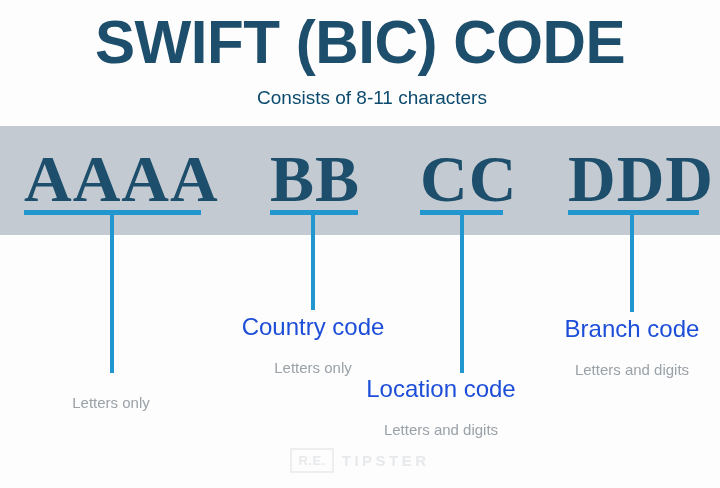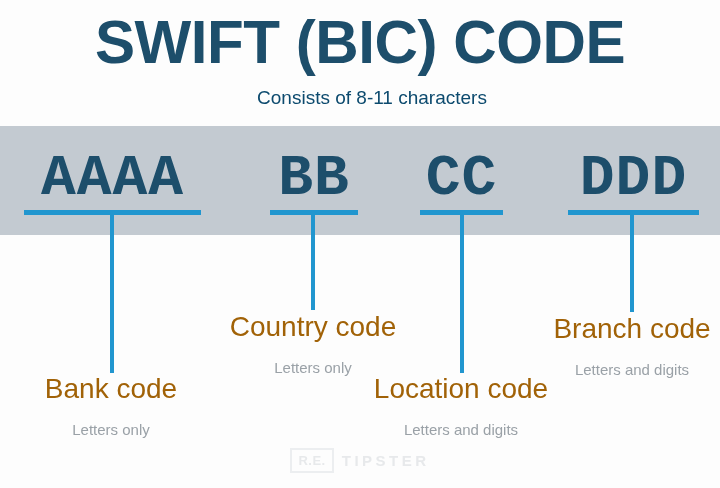--- a/index.html
+++ b/index.html
@@ -40,23 +40,23 @@
   .band{
     position:absolute;left:0;top:126px;width:720px;height:109px;
     background:#c3cad1;
   }
 
   
   .code-group{position:absolute;}
   .code-text{
     position:absolute;left:0;top:0;width:100%;
     text-align:center;
-    font-family:Liberation Mono, monospace;
+    font-family:Liberation Serif, serif;
     font-weight:bold;
-    font-size:58px;
+    font-size:66px;
     line-height:60px;
     color:#1d4e6b;
     letter-spacing:1px;
     white-space:nowrap;
   }
   .code-bar{
     position:absolute;left:0;width:100%;height:5px;
     background:#2196cf;
     top:61px;
   }
@@ -72,37 +72,37 @@
     position:absolute;width:4px;background:#2196cf;
   }
   #conn-a{left:110px;top:213px;height:160px;}
   #conn-b{left:311px;top:213px;height:97px;}
   #conn-c{left:460px;top:213px;height:160px;}
   #conn-d{left:630px;top:213px;height:99px;}
 
   
   .label-block{position:absolute;text-align:center;}
   .label-title{
-    font-size:28px;
+    font-size:24px;
     line-height:27px;
-    color:#a16207;
+    color:#1d4ed8;
     font-weight:400;
     white-space:nowrap;
   }
   .label-sub{
     font-size:15px;
     line-height:20px;
     color:#9aa1a7;
     font-weight:400;
     white-space:nowrap;
     margin-top:18px;
   }
   #lbl-a{left:0px;top:375px;width:222px;}
   #lbl-b{left:203px;top:313px;width:220px;}
-  #lbl-c{left:352px;top:375px;width:218px;}
+  #lbl-c{left:332px;top:375px;width:218px;}
   #lbl-d{left:522px;top:315px;width:220px;}
 
   
   .footer{
     position:absolute;left:0;top:448px;width:720px;
     display:flex;align-items:center;justify-content:center;
     gap:8px;
   }
   .mark-box{
     border:2px solid #eceef0;
@@ -150,21 +150,20 @@
     <div class="code-text">DDD</div>
     <div class="code-bar"></div>
   </div>
 
   <div class="connector" id="conn-a"></div>
   <div class="connector" id="conn-b"></div>
   <div class="connector" id="conn-c"></div>
   <div class="connector" id="conn-d"></div>
 
   <div class="label-block" id="lbl-a">
-    <div class="label-title">Bank code</div>
     <div class="label-sub">Letters only</div>
   </div>
   <div class="label-block" id="lbl-b">
     <div class="label-title">Country code</div>
     <div class="label-sub">Letters only</div>
   </div>
   <div class="label-block" id="lbl-c">
     <div class="label-title">Location code</div>
     <div class="label-sub">Letters and digits</div>
   </div>

